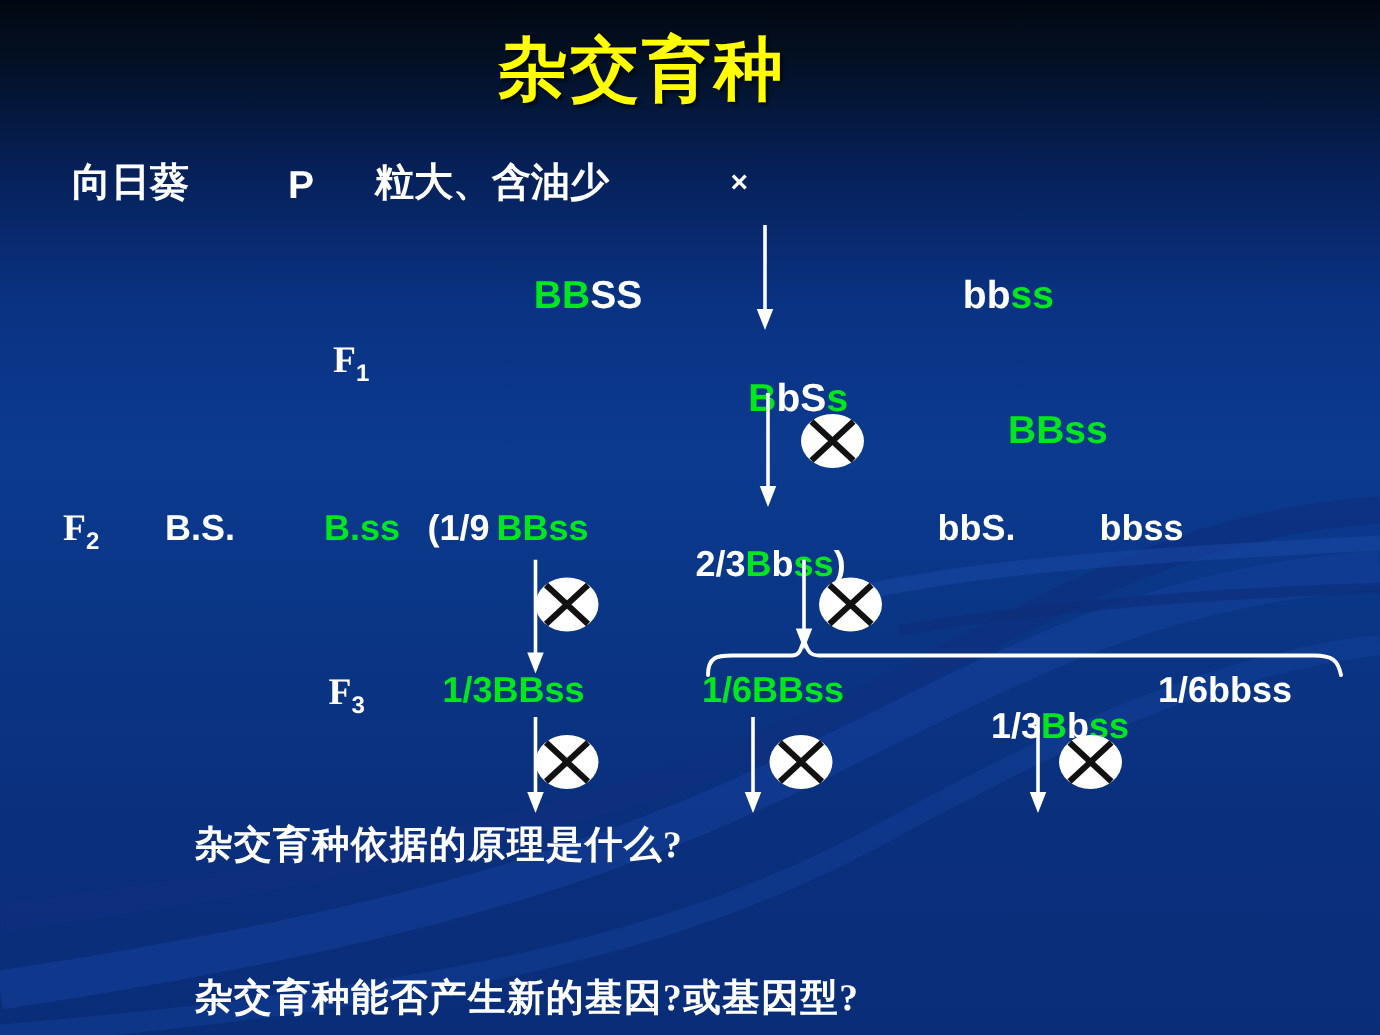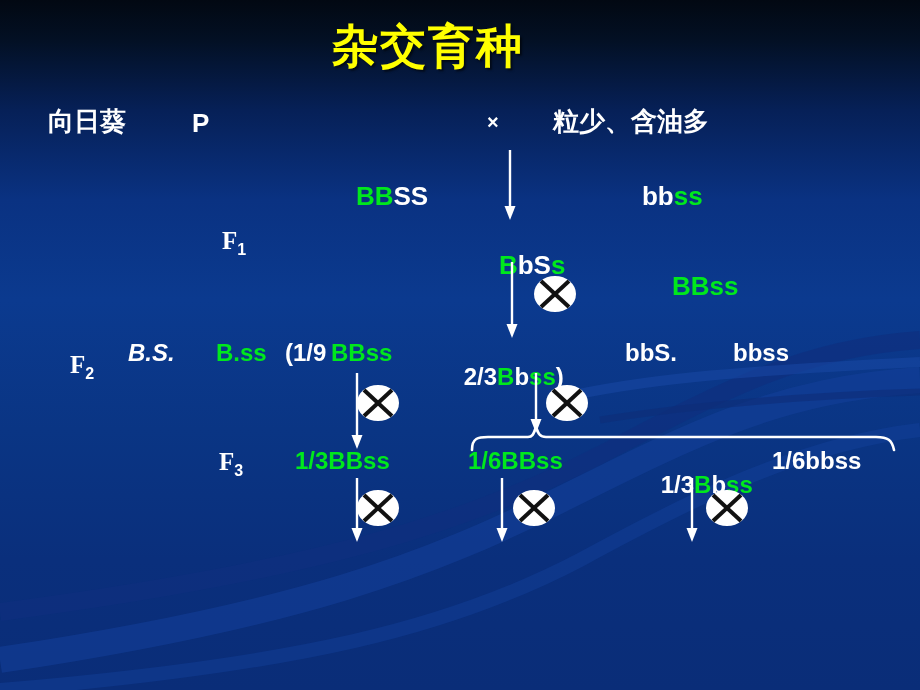--- a/index.html
+++ b/index.html
@@ -91,22 +91,22 @@
     <path d="M 920 340 C 800 348 720 392 600 455 C 470 522 320 570 0 612" fill="none" stroke="#0e2f7f" stroke-width="18" opacity="0.7"></path>
     <path d="M 920 430 C 800 444 690 500 580 560 C 450 628 300 665 0 690" fill="none" stroke="#15439f" stroke-width="14" opacity="0.4"></path>
     <path d="M 560 398 C 640 380 720 372 920 362" fill="none" stroke="#1a4aa8" stroke-width="10" opacity="0.5"></path>
     <path d="M 600 420 C 700 404 800 396 920 392" fill="none" stroke="#0d2d78" stroke-width="7" opacity="0.6"></path>
   </svg>
 
   <div class="txt title yellow" style="left:332px; top:24px;">杂交育种</div>
 
   <div class="txt cjk-serif white" style="left:48px; top:110px;">向日葵</div>
   <div class="txt geno white" style="left:192px; top:110px;">P</div>
+  <div class="txt cjk-serif white" style="left:250px; top:110px;">粒大、含油少</div>
   <div class="txt geno white" style="left:487px; top:112px; font-size:20px;">×</div>
-  <div class="txt cjk-serif white" style="left:553px; top:110px;">粒少、含油多</div>
 
   <div class="txt geno" style="left:327px; top:157px;">
     <span class="green">BB</span><span class="white">SS</span>
   </div>
   <div class="txt geno" style="left:613px; top:157px;">
     <span class="white">bb</span><span class="green">ss</span>
   </div>
 
   <svg class="arrow" style="left:498px; top:150px;" width="24" height="72" viewBox="0 0 24 72">
     <line x1="12" y1="0" x2="12" y2="60" stroke="#ffffff" stroke-width="2.4"></line>
@@ -124,23 +124,23 @@
   <svg class="arrow" style="left:500px; top:262px;" width="24" height="78" viewBox="0 0 24 78">
     <line x1="12" y1="0" x2="12" y2="66" stroke="#ffffff" stroke-width="2.4"></line>
     <polygon points="12,76 6.5,62 17.5,62" fill="#ffffff"></polygon>
   </svg>
   <svg class="cross" style="left:533px; top:272px;" width="44" height="44" viewBox="0 0 44 44">
     <ellipse cx="22" cy="22" rx="21" ry="18" fill="#ffffff"></ellipse>
     <line x1="8" y1="9" x2="36" y2="35" stroke="#111111" stroke-width="4"></line>
     <line x1="36" y1="9" x2="8" y2="35" stroke="#111111" stroke-width="4"></line>
   </svg>
 
-  <div class="txt gen-label white" style="left:42px; top:352px;margin-left:28px;"><span>F</span><sub>2</sub></div>
-
-  <div class="txt geno-sm white" style="left:128px; top:341px;font-style:italic;">B.S.</div>
+  <div class="txt gen-label white" style="left:42px; top:340px;"><span>F</span><sub>2</sub></div>
+
+  <div class="txt geno-sm white" style="left:110px; top:341px;">B.S.</div>
   <div class="txt geno-sm green" style="left:216px; top:341px;">B.ss</div>
   <div class="txt geno-sm white" style="left:285px; top:341px;">(1/9</div>
   <div class="txt geno-sm green" style="left:331px; top:341px;">BBss</div>
   <div class="txt geno-sm" style="left:437px; top:341px;">
     <span class="white">2/3</span><span class="green">B</span><span class="white">b</span><span class="green">ss</span><span class="white">)</span>
   </div>
   <div class="txt geno-sm white" style="left:625px; top:341px;">bbS.</div>
   <div class="txt geno-sm white" style="left:733px; top:341px;">bbss</div>
 
   <svg class="arrow" style="left:345px; top:373px;" width="24" height="78" viewBox="0 0 24 78">
@@ -199,14 +199,16 @@
   <svg class="arrow" style="left:680px; top:478px;" width="24" height="66" viewBox="0 0 24 66">
     <line x1="12" y1="0" x2="12" y2="54" stroke="#ffffff" stroke-width="2.4"></line>
     <polygon points="12,64 6.5,50 17.5,50" fill="#ffffff"></polygon>
   </svg>
   <svg class="cross" style="left:705px; top:486px;" width="44" height="44" viewBox="0 0 44 44">
     <ellipse cx="22" cy="22" rx="21" ry="18" fill="#ffffff"></ellipse>
     <line x1="8" y1="9" x2="36" y2="35" stroke="#111111" stroke-width="4"></line>
     <line x1="36" y1="9" x2="8" y2="35" stroke="#111111" stroke-width="4"></line>
   </svg>
 
+  <div class="txt qtext white" style="left:130px; top:551px;">杂交育种依据的原理是什么?</div>
+  <div class="txt qtext white" style="left:130px; top:653px;">杂交育种能否产生新的基因?或基因型?</div>
 
 </div>
 
 </body></html>

